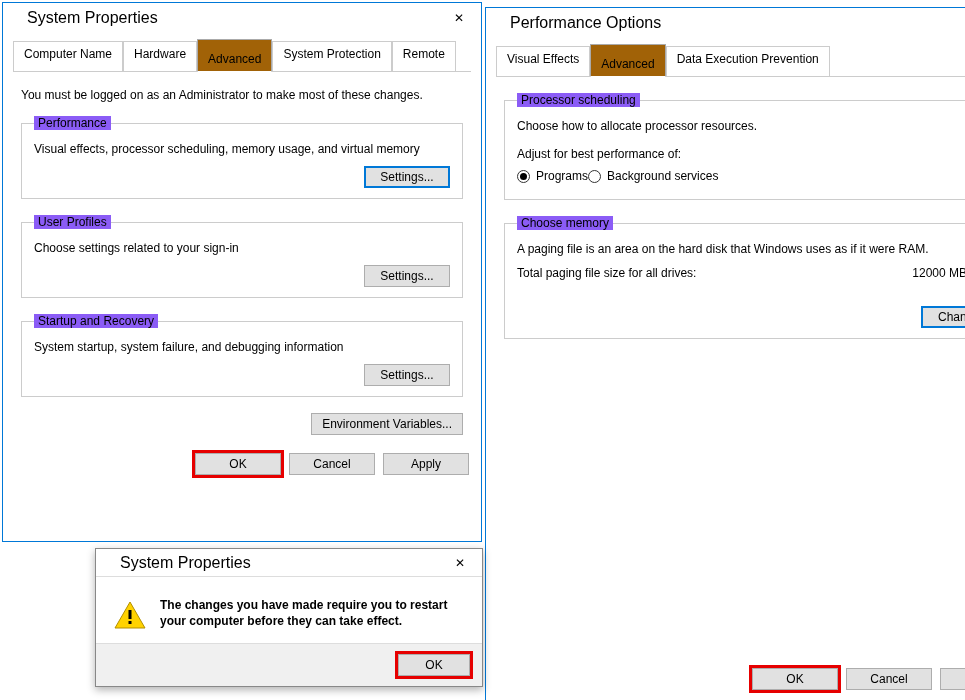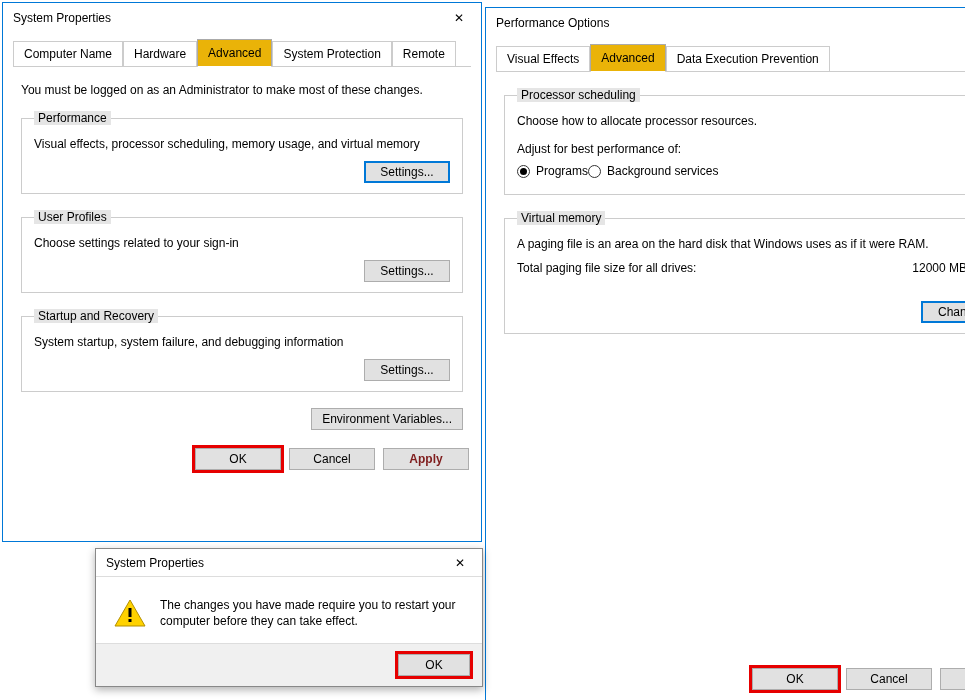--- a/index.html
+++ b/index.html
@@ -17,21 +17,21 @@
     position: absolute;
     background: #fff;
     border: 1px solid #0078d7;
   }
   .titlebar {
     display: flex;
     align-items: center;
     height: 30px;
     padding: 0 2px 0 10px;
   }
-  .titlebar .title { flex: 1; font-size: 12px; }
+  .titlebar .title { flex: 1; font-size: 16px; margin-left: 14px; }
   .close-x {
     width: 40px;
     height: 28px;
     display: flex;
     align-items: center;
     justify-content: center;
     cursor: default;
     font-size: 14px;
     font-family: Arial, sans-serif;
     color: #000;
@@ -51,38 +51,38 @@
     position: relative;
     background: #fff;
     cursor: default;
     font-size: 12px;
     margin-top: 2px;
   }
   .tab.active {
     border: 1px solid #aaa;
     border-bottom: 1px solid #fff;
     margin-bottom: -1px;
-    background: #eab308;
+    background: #a16207;
     z-index: 2;
     margin-top: 0;
-    padding-top: 6px;
+    padding-top: 12px;
   }
   .content { padding: 16px 18px 10px 18px; }
   .hint { margin-bottom: 14px; }
   fieldset.group {
     border: 1px solid #ccc;
     margin: 0 0 16px 0;
     padding: 10px 12px 10px 12px;
     position: relative;
   }
   fieldset.group legend {
     color: #000;
     font-size: 12px;
     padding: 0 4px;
-    background: #e5e5e5;
+    background: #8b5cf6;
   }
   .group-desc { margin: 2px 0 10px 0; }
   .btn {
     min-width: 86px;
     height: 22px;
     border: 1px solid #adadad;
     background: #e1e1e1;
     font-size: 12px;
     font-family: inherit;
     padding: 2px 10px;
@@ -92,21 +92,21 @@
     border: 2px solid #0078d7;
     padding: 1px 9px;
   }
   .btn-row-right { text-align: right; }
   .footer-row {
     display: flex;
     justify-content: flex-end;
     gap: 8px;
     padding: 8px 12px 12px 12px;
   }
-  .btn[disabled] { color: #7f1d1d; font-weight: bold; }
+  .btn[disabled] { color: #000000; }
   .red-box { outline: 3px solid #e60000; outline-offset: 0; }
 
   
   .radio-row { display: flex; margin-top: 8px; text-align: right; }
   .radio {
     display: inline-flex;
     align-items: center;
     gap: 6px;
     cursor: default;
   }
@@ -124,21 +124,21 @@
     border-radius: 50%;
   }
 
   
   .msgbox { border: 1px solid #aaa; box-shadow: 0 3px 8px rgba(0,0,0,0.3); background: #fff; }
   .msgbox .titlebar {
     background: #fff;
     border-bottom: 1px solid #ddd;
     height: 28px;
   }
-  .msgbox-body { display: flex; padding: 20px 16px 14px 18px; gap: 14px; align-items: center; }
+  .msgbox-body { display: flex; padding: 20px 16px 14px 18px; gap: 14px; align-items: flex-end; font-weight: bold; }
   .warn-icon { width: 32px; height: 28px; }
   .msgbox-footer { background: #f0f0f0; padding: 10px 12px; text-align: right; border-top: 1px solid #ddd; }
   .msg-text { max-width: 300px; line-height: 1.35; }
 
   .kv-row { display: flex; justify-content: space-between; margin-top: 10px; padding-right: 40px;}
 </style>
 </head>
 <body>
 
 <div class="window" style="left:2px; top:2px; width:480px; height:540px;">
@@ -215,21 +215,21 @@
           <span>Programs</span>
         </label>
         <label class="radio">
           <span class="circle"></span>
           <span>Background services</span>
         </label>
       </div>
     </fieldset>
 
     <fieldset class="group">
-      <legend>Virtual memory</legend>
+      <legend>Choose memory</legend>
       <div class="group-desc">A paging file is an area on the hard disk that Windows uses as if it were RAM.</div>
       <div class="kv-row">
         <span>Total paging file size for all drives:</span>
         <span>12000 MB</span>
       </div>
       <div class="btn-row-right" style="margin-top:26px;">
         <button class="btn highlight">Change...</button>
       </div>
     </fieldset>
 

